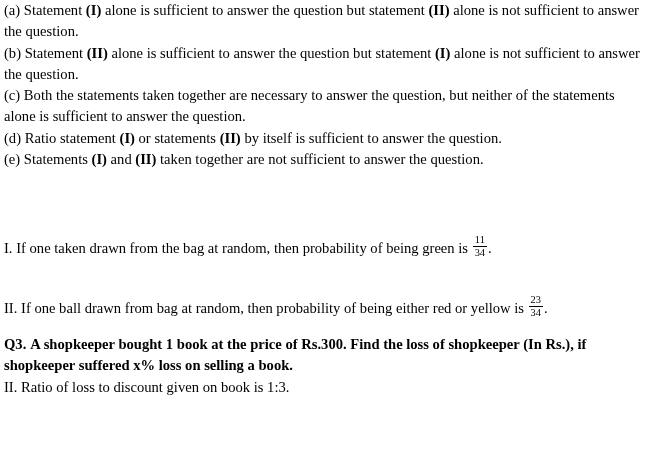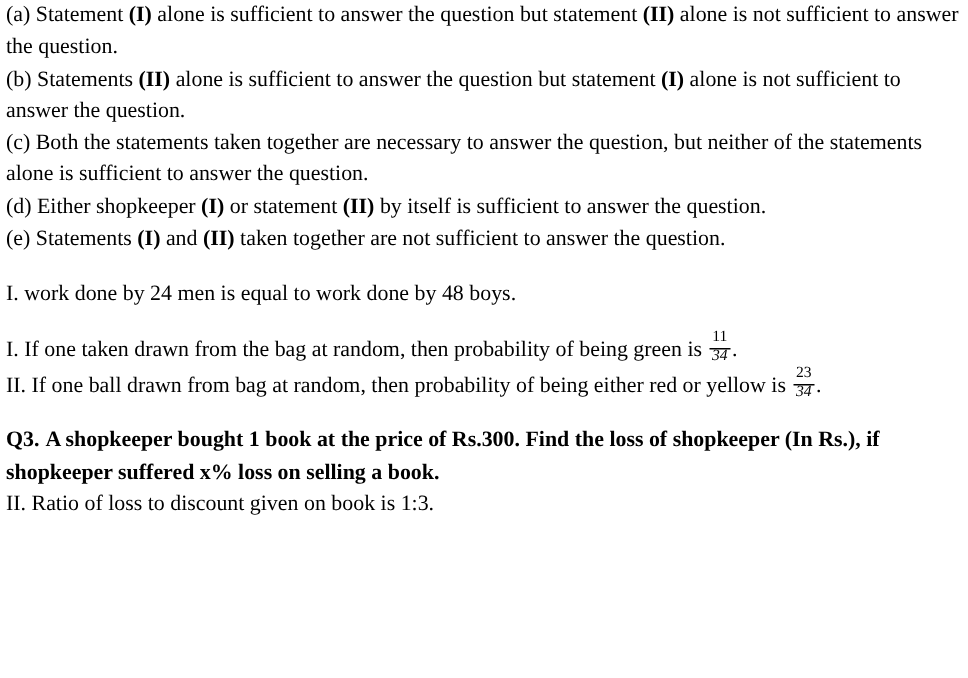--- a/index.html
+++ b/index.html
@@ -55,72 +55,69 @@
     font-size: 10.4px;
     line-height: 1.0;
     margin: 0 1px;
     position: relative;
     top: -0.15em;
   }
   .frac .num {
     display: block;
     padding: 0 2px 0px 2px;
     line-height: 1.05;
+    margin-top: 36px;
   }
   .frac .bar {
     display: block;
     border-top: 1.1px solid #000;
     margin: 0.5px 0 0.5px 0;
   }
   .frac .den {
     display: block;
     padding: 0px 2px 0 2px;
     line-height: 1.05;
-    font-style: italic;
   }
   .nbsp-wide {
     display: inline-block;
     width: 4px;
   }
 </style>
 </head>
 <body>
 
 <div class="page">
 
   <div class="block">
 
     <div class="opt">
       <span>(a) Statement </span><b>(I)</b><span> alone is sufficient to answer the question but statement </span><b>(II)</b><span> alone is not sufficient to answer the question.</span>
     </div>
 
     <div class="opt">
-      <span>(b) Statements </span><b>(II)</b><span> alone is sufficient to answer the question but statement </span><b>(I)</b><span> alone is not sufficient to answer the question.</span>
+      <span>(b) Statement </span><b>(II)</b><span> alone is sufficient to answer the question but statement </span><b>(I)</b><span> alone is not sufficient to answer the question.</span>
     </div>
 
     <div class="opt">
       <span>(c) Both the statements taken together are necessary to answer the question, but neither of the statements alone is sufficient to answer the question.</span>
     </div>
 
     <div class="opt">
-      <span>(d) Either shopkeeper </span><b>(I)</b><span> or statement </span><b>(II)</b><span> by itself is sufficient to answer the question.</span>
+      <span>(d) Ratio statement </span><b>(I)</b><span> or statements </span><b>(II)</b><span> by itself is sufficient to answer the question.</span>
     </div>
 
     <div class="opt">
       <span>(e) Statements </span><b>(I)</b><span> and </span><b>(II)</b><span> taken together are not sufficient to answer the question.</span>
     </div>
 
   </div>
 
   <div class="gap-lg"></div>
 
   <div class="block">
-    <div class="stmt">
-      <span>I.</span><span> work done by 24 men is equal to work done by 48 boys.</span>
-    </div>
   </div>
 
   <div class="gap-md"></div>
 
   <div class="block">
     <div class="stmt">
       <span>I.</span><span> If one taken drawn from the bag at random, then probability of being green is </span><span class="frac"><span class="num">11</span><span class="bar"></span><span class="den">34</span></span><span>.</span>
     </div>
     <div class="stmt">
       <span>II.</span>&nbsp;<span>If one ball drawn from bag at random, then probability of being either red or yellow is </span><span class="frac"><span class="num">23</span><span class="bar"></span><span class="den">34</span></span><span>.</span>

